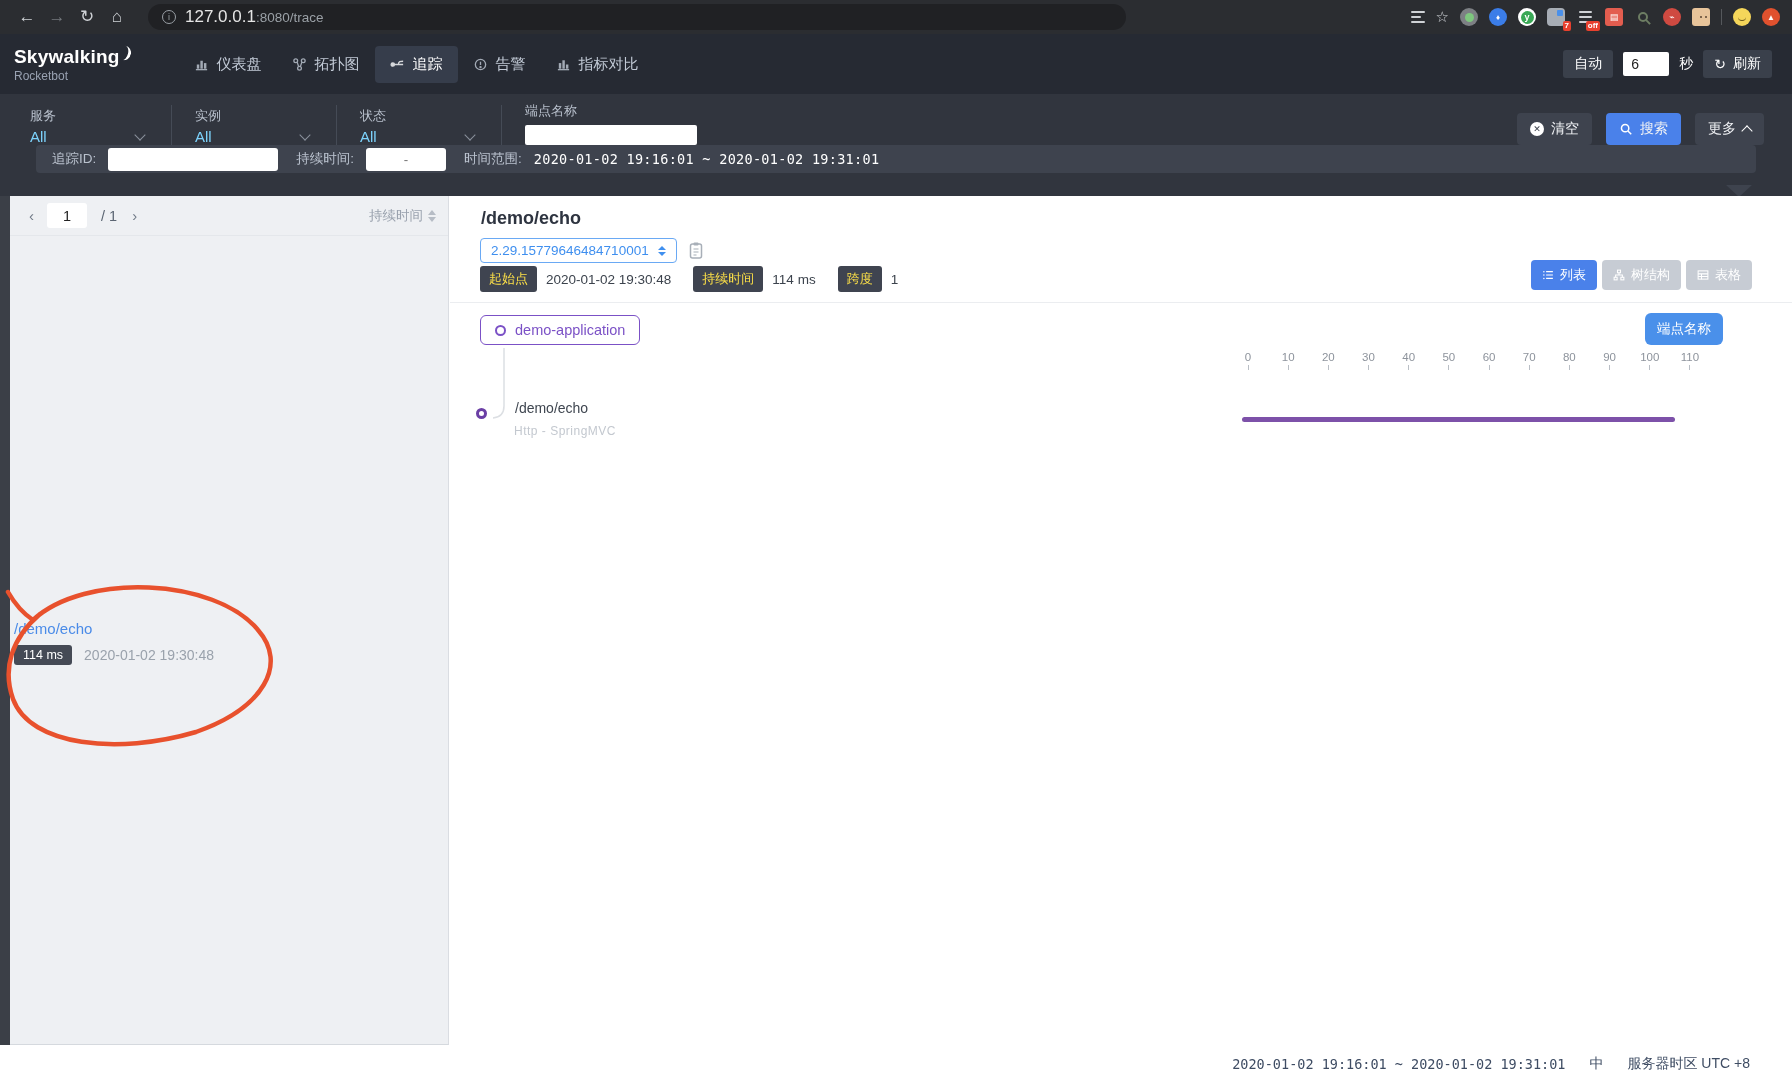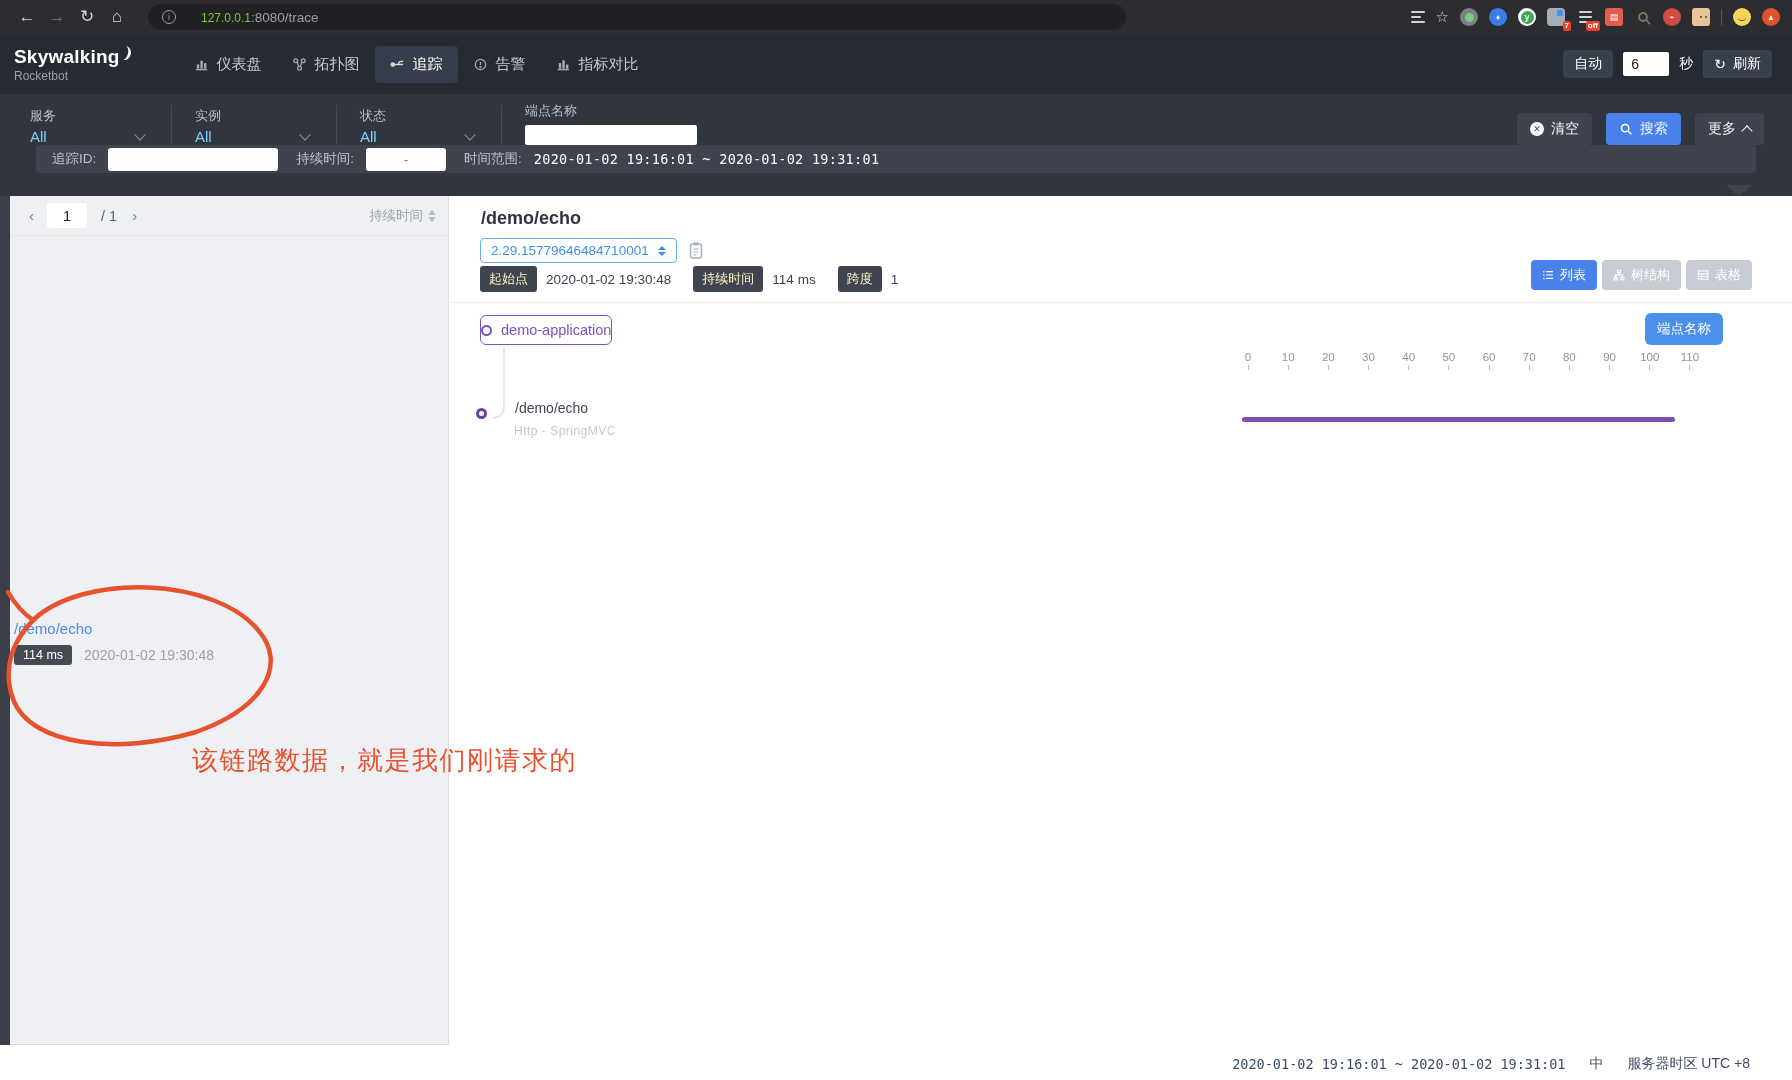--- a/index.html
+++ b/index.html
@@ -9,21 +9,21 @@
 
   
   .browser-bar { position:absolute; top:0; left:0; width:1792px; height:34px; background:#2b2d31;
     display:flex; align-items:center; padding:0 12px; }
   .bnav { color:#cfd2d6; font-size:17px; width:30px; text-align:center; line-height:34px; }
   .bnav.dim { color:#74787d; }
   .url-pill { width:978px; height:26px; background:#202124; border-radius:13px; display:flex;
     align-items:center; padding:0 14px; gap:9px; margin-left:16px; }
   .info-ic { width:14px; height:14px; border:1.2px solid #9aa0a6; border-radius:50%; color:#9aa0a6;
     font-size:9px; display:flex; align-items:center; justify-content:center; flex:none; }
-  .url-host { color:#84cc16; font-size:12px;margin-left:16px; }
+  .url-host { color:#e5e5e5; font-size:17px; }
   .url-rest { color:#9aa0a6; font-size:13.5px; }
   .chrome-right { margin-left:auto; display:flex; align-items:center; gap:11px; }
   .ext { width:18px; height:18px; border-radius:4px; position:relative; display:flex;
     align-items:center; justify-content:center; font-size:10px; flex:none; }
   .ext.round { border-radius:50%; }
   .ebadge { position:absolute; bottom:-5px; right:-6px; background:#e8402e; color:#fff; font-size:8px;
     font-weight:bold; padding:1px 2px; border-radius:2px; line-height:8px; }
   .bars { display:flex; flex-direction:column; gap:3px; }
   .bars i { display:block; height:2px; background:#cfd2d6; border-radius:1px; }
   .star { color:#cfd2d6; font-size:15px; }
@@ -105,29 +105,29 @@
   
   .main { position:absolute; top:196px; left:450px; width:1342px; height:852px; background:#fff; }
   .m-title { position:absolute; top:12px; left:31px; font-size:18px; font-weight:bold; color:#2e3440; }
   .m-select-row { position:absolute; top:42px; left:30px; display:flex; align-items:center; gap:11px; }
   .t-select { display:flex; align-items:center; gap:9px; border:1px solid #6aa9f4; border-radius:4px;
     padding:4px 10px; color:#3f8fef; font-size:13.5px; cursor:pointer; }
   .updown { display:flex; flex-direction:column; gap:2px; }
   .ud-up { width:0;height:0;border-left:4px solid transparent;border-right:4px solid transparent;border-bottom:4px solid #3f8fef; }
   .ud-dn { width:0;height:0;border-left:4px solid transparent;border-right:4px solid transparent;border-top:4px solid #3f8fef; }
   .m-meta { position:absolute; top:70px; left:30px; display:flex; align-items:center; font-size:13.5px; color:#3c434d; }
-  .m-badge { background:#3f4450; color:#fef9c3; font-size:13px; padding:4px 9px; border-radius:3px; margin-right:9px; }
+  .m-badge { background:#3f4450; color:#fde047; font-size:13px; padding:4px 9px; border-radius:3px; margin-right:9px; }
   .m-gap { width:22px; }
   .m-views { position:absolute; top:64px; right:40px; display:flex; gap:5px; }
   .v-btn { display:flex; align-items:center; gap:6px; color:#fff; font-size:13px; padding:6px 11px;
     border-radius:4px; background:#c7ccd4; cursor:pointer; }
   .v-btn.active { background:#4a81ea; }
   .m-divider { position:absolute; top:106px; left:0; width:100%; height:1px; background:#ebedf0; }
   .m-service { position:absolute; top:119px; left:30px; display:flex; align-items:center; gap:9px;
-    border:1.5px solid #7b51c6; border-radius:6px; padding:6px 0; color:#7b51c6; font-size:14.5px;
+    border:1.5px solid #7b51c6; border-radius:6px; padding:6px 14px; color:#7b51c6; font-size:14.5px;
     font-weight:500; cursor:pointer; }
   .svc-ring { width:11px; height:11px; border:2px solid #7b51c6; border-radius:50%; }
   .m-export { position:absolute; top:117px; right:69px; background:#4a90ea; color:#fff; font-size:13.5px;
     padding:7px 12px; border-radius:6px; cursor:pointer; }
   .m-axis { position:absolute; top:155px; left:785px; width:468px; display:flex; justify-content:space-between; }
   .ax-item { width:26px; text-align:center; color:#8d939c; font-size:11.5px; }
   .ax-tick { width:1px; height:5px; background:#b9bec5; margin:2px auto 0; }
   .m-connector { position:absolute; top:150px; left:40px; width:30px; height:90px; }
   .m-donut { position:absolute; top:212px; left:26px; width:11px; height:11px; border:3px solid #6b3fa5;
     border-radius:50%; background:#fff; }
@@ -341,21 +341,20 @@
       <div class="ti-row">
         <span class="ti-badge">114 ms</span>
         <span class="ti-time">2020-01-02 19:30:48</span>
       </div>
     </div>
   </div>
 
   <svg class="red-ellipse" viewBox="0 0 300 200">
     <path d="M 8 36 C 16 50 24 58 33 64 M 33 64 C 85 16 215 22 258 74 C 288 108 264 152 196 176 C 118 199 30 190 13 143 C 2 112 12 82 40 58" fill="none" stroke="#e8512d" stroke-width="4.5" stroke-linecap="round"></path>
   </svg>
-  <div class="red-note">该链路数据，就是我们刚请求的</div>
 
   <div class="main">
     <div class="m-title">/demo/echo</div>
 
     <div class="m-select-row">
       <div class="t-select">
         <span>2.29.15779646484710001</span>
         <span class="updown">
             <span class="ud-up"></span>
             <span class="ud-dn"></span>

